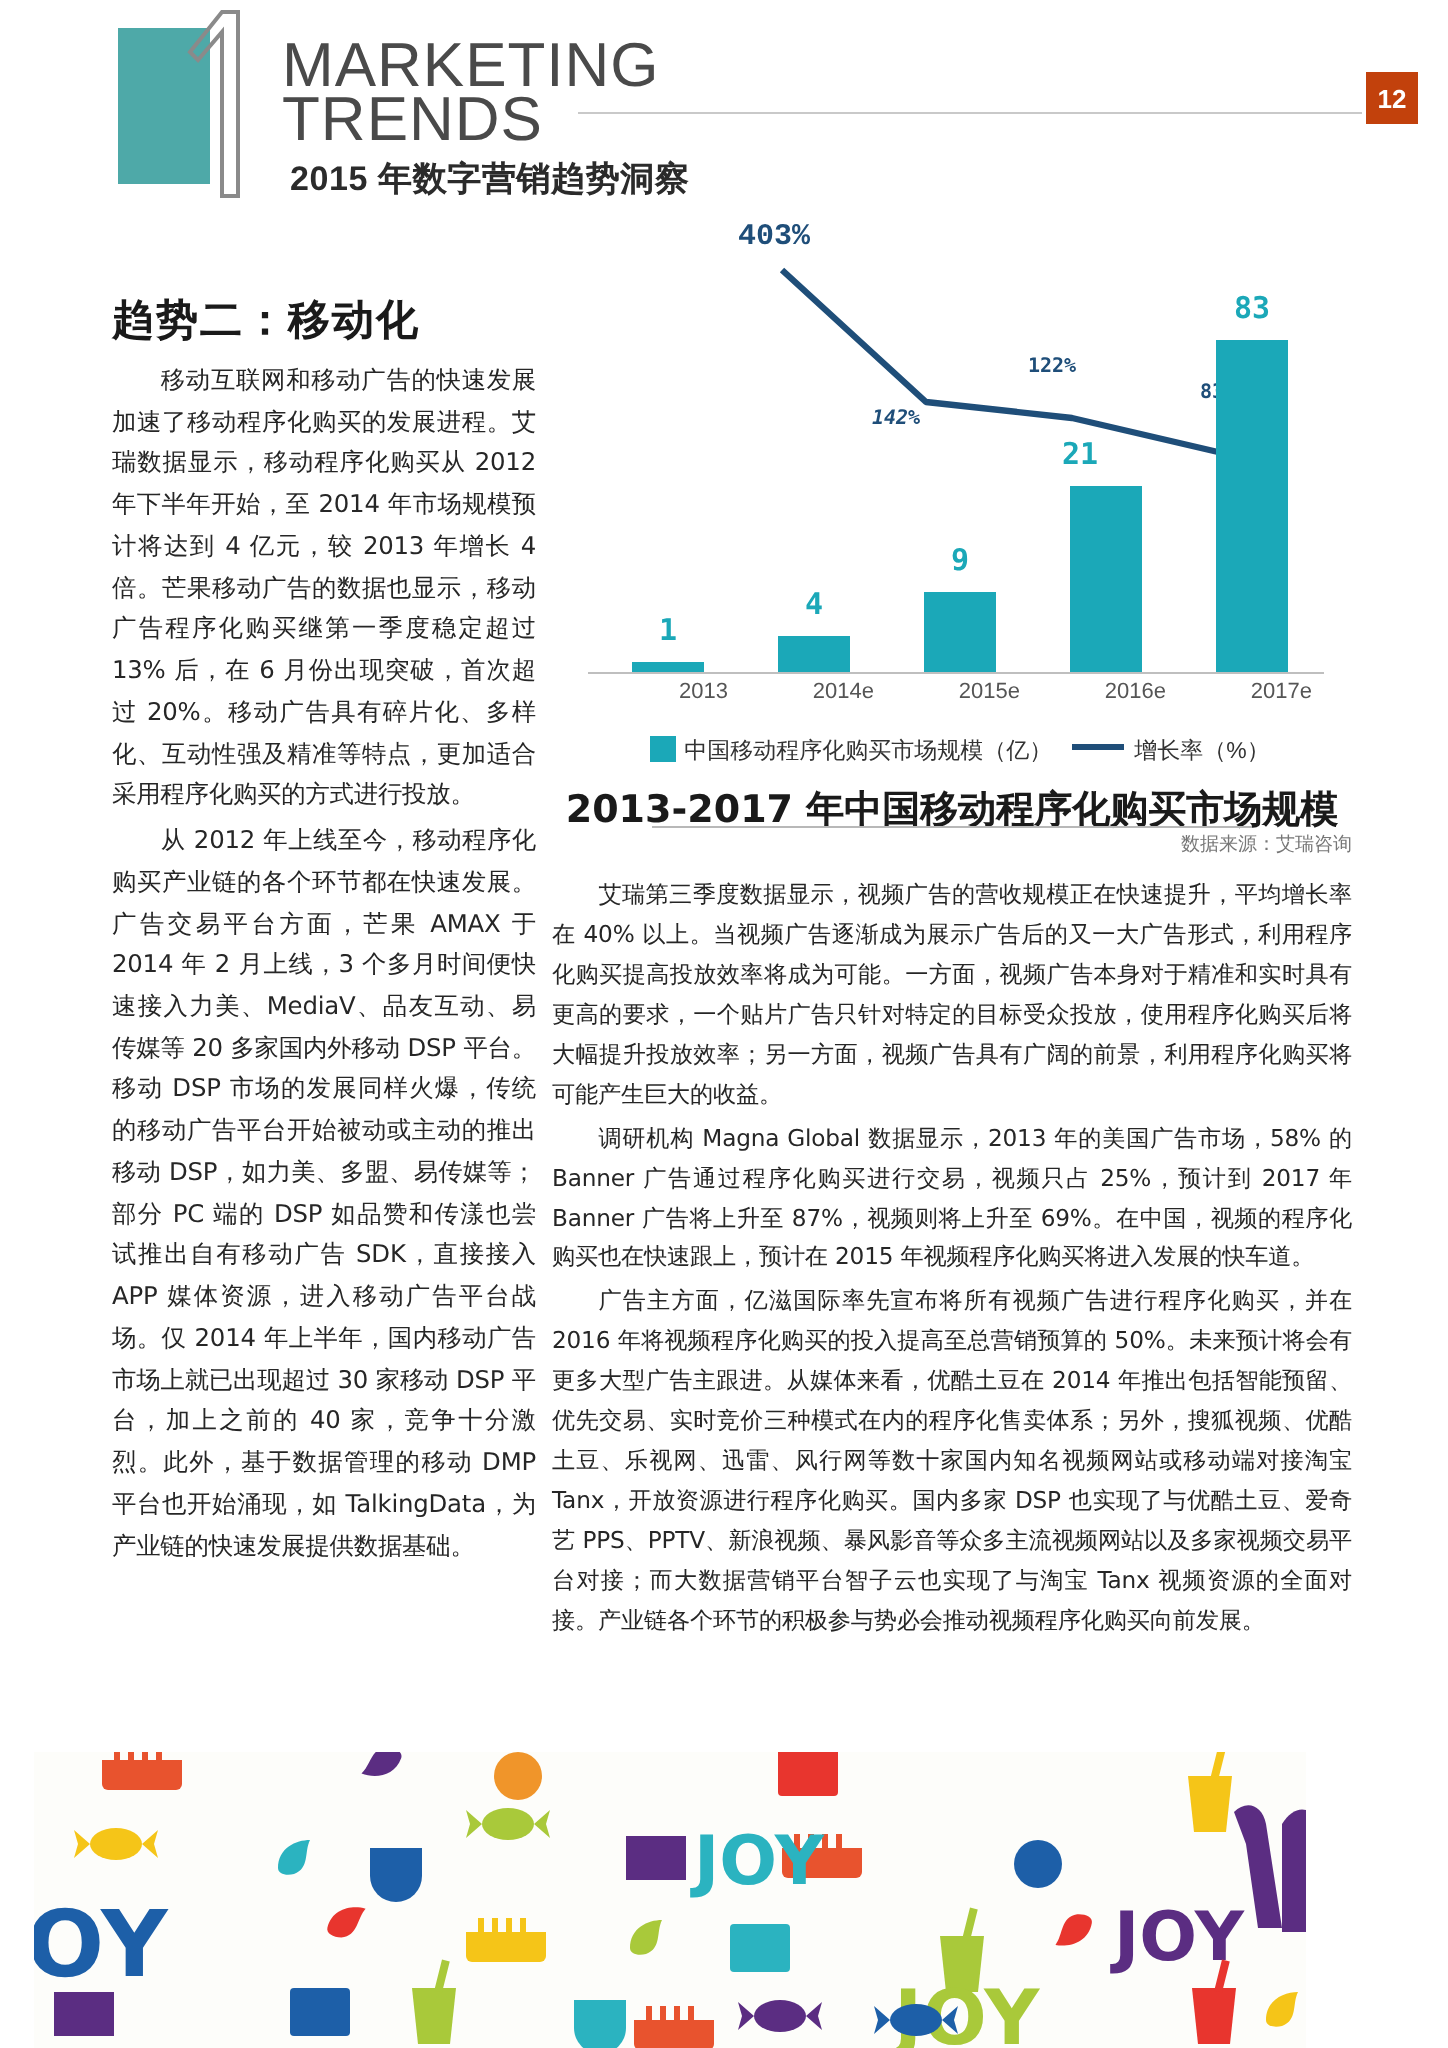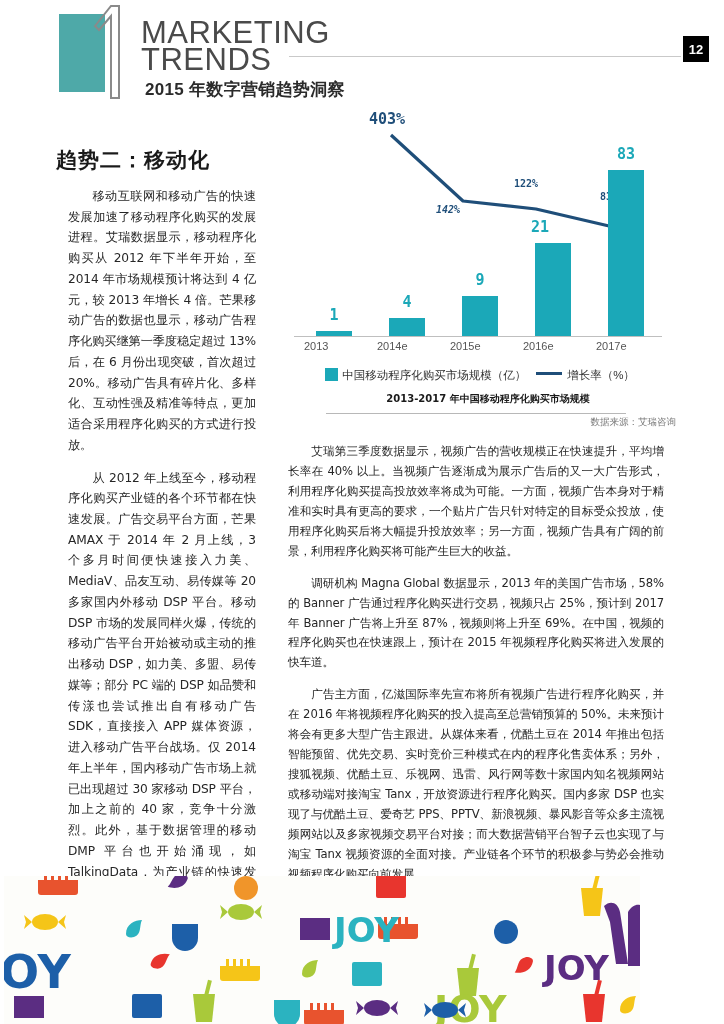--- a/index.html
+++ b/index.html
@@ -59,21 +59,21 @@
   .hdr-rule {
     position: absolute;
     left: 252px; top: 56px;
     width: 392px; height: 1px;
     background: #c9c9c9;
   }
   .hdr-page {
     position: absolute;
     left: 646px; top: 36px;
     width: 26px; height: 26px;
-    background: #000000;
+    background: #c2410c;
     color: #ffffff;
     font-size: 13px;
     font-weight: bold;
     display: flex;
     align-items: center;
     justify-content: center;
   }
 
   
   .col-left {
@@ -93,21 +93,21 @@
     font-weight: bold;
     letter-spacing: 1px;
     color: #1a1a1a;
     font-family: "DejaVu Sans", "Liberation Sans", sans-serif;
   }
   h2.sec-title.right {
     margin-top: 0;
   }
 
   p.body {
-    margin: 12px;
+    margin: 0;
     font-size: 12.4px;
     line-height: 1.62;
     text-align: justify;
     text-indent: 2em;
     color: #262626;
     font-family: "DejaVu Sans", "Liberation Sans", sans-serif;
     letter-spacing: -0.1px;
   }
   .col-left p.body { font-size: 12.2px; line-height: 1.70; }
   .col-right p.body { font-size: 11.6px; line-height: 1.72; }
@@ -143,21 +143,21 @@
     text-align: center;
     font-size: 15px;
     font-weight: bold;
     color: #1ba8b8;
     font-family: "DejaVu Sans Mono", monospace;
   }
   .xtick {
     position: absolute;
     top: 240px;
     width: 60px;
-    text-align: left;
+    text-align: right;
     font-size: 11px;
     color: #555;
   }
   .line-lbl {
     position: absolute;
     font-size: 10px;
     font-weight: bold;
     color: #1f4e79;
     font-family: "DejaVu Sans Mono", monospace;
     white-space: nowrap;
@@ -183,24 +183,24 @@
   .legend-line {
     width: 26px; height: 3px;
     background: #1f4e79;
     display: inline-block;
     margin-right: 5px;
     vertical-align: 4px;
   }
   .legend-item { white-space: nowrap; }
   .chart-caption {
     position: absolute;
-    left: 12px; top: 292px;
+    left: 0; top: 292px;
     width: 400px;
     text-align: center;
-    font-size: 10px;
+    font-size: 19px;
     font-weight: bold;
     color: #1a1a1a;
     font-family: "DejaVu Sans", "Liberation Sans", sans-serif;
   }
   .chart-caption-rule {
     position: absolute;
     left: 50px; top: 313px;
     width: 300px; height: 1px;
     background: #b8b8b8;
   }
@@ -209,21 +209,21 @@
     left: 0; top: 316px;
     width: 400px;
     text-align: right;
     font-size: 9.5px;
     color: #777;
   }
 
   
   .footer {
     position: absolute;
-    left: 4px; bottom: 0;
+    left: 17px; bottom: 0;
     width: 636px; height: 148px;
     overflow: hidden;
     background: #fdfdf8;
   }
   .footer svg { display: block; }
 </style>
 </head>
 <body>
 
 <div class="header">
@@ -251,21 +251,21 @@
 
 <div class="col-right">
 
   <div class="chart-box">
     <div class="chart-plot">
 
       <svg style="position:absolute;left:0;top:0;width:400px;height:250px;" viewBox="0 0 400 250">
         <polyline id="ratePath" fill="none" stroke="#1f4e79" stroke-width="3.2" stroke-linejoin="round" points="115,35 187,101 260,109 333,126"></polyline>
       </svg>
 
-      <div class="line-lbl" style="left:93px; top:10px; font-size:15px;">403%</div>
+      <div class="line-lbl" style="left:93px; top:10px; font-size:15px;font-family:Liberation Mono, monospace;">403%</div>
       <div class="line-lbl" style="left:160px; top:104px;font-style:italic;">142%</div>
       <div class="line-lbl" style="left:238px; top:78px;">122%</div>
       <div class="line-lbl" style="left:324px; top:91px;">83%</div>
 
       <div class="bar" style="left:40px;  height:5px;"></div>
       <div class="bar" style="left:113px; height:18px;"></div>
       <div class="bar" style="left:186px; height:40px;"></div>
       <div class="bar" style="left:259px; height:93px;"></div>
       <div class="bar" style="left:332px; height:166px;"></div>
 

